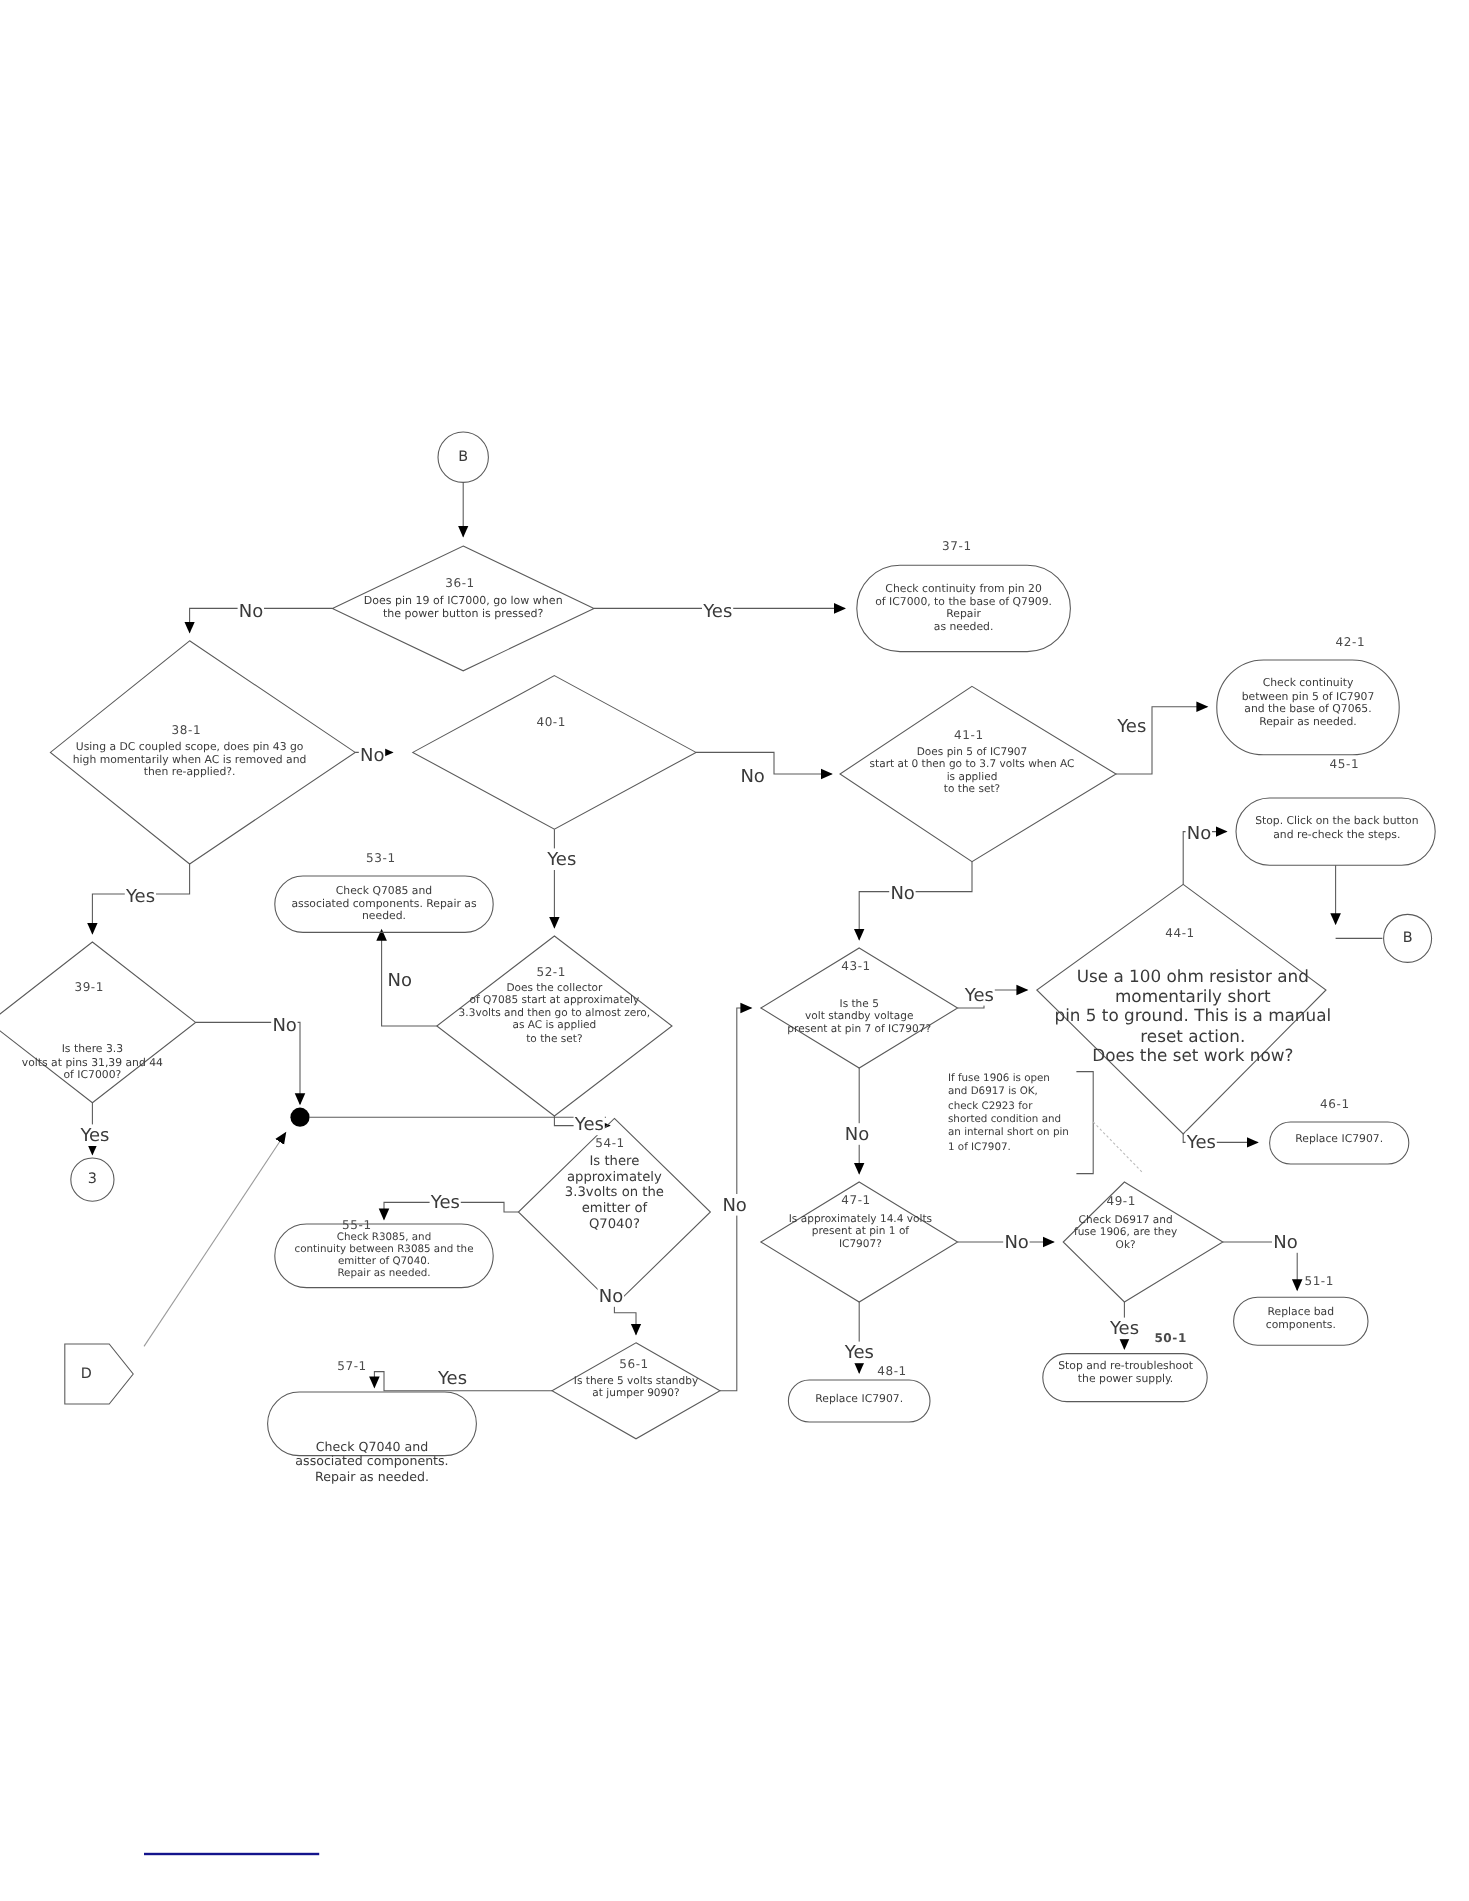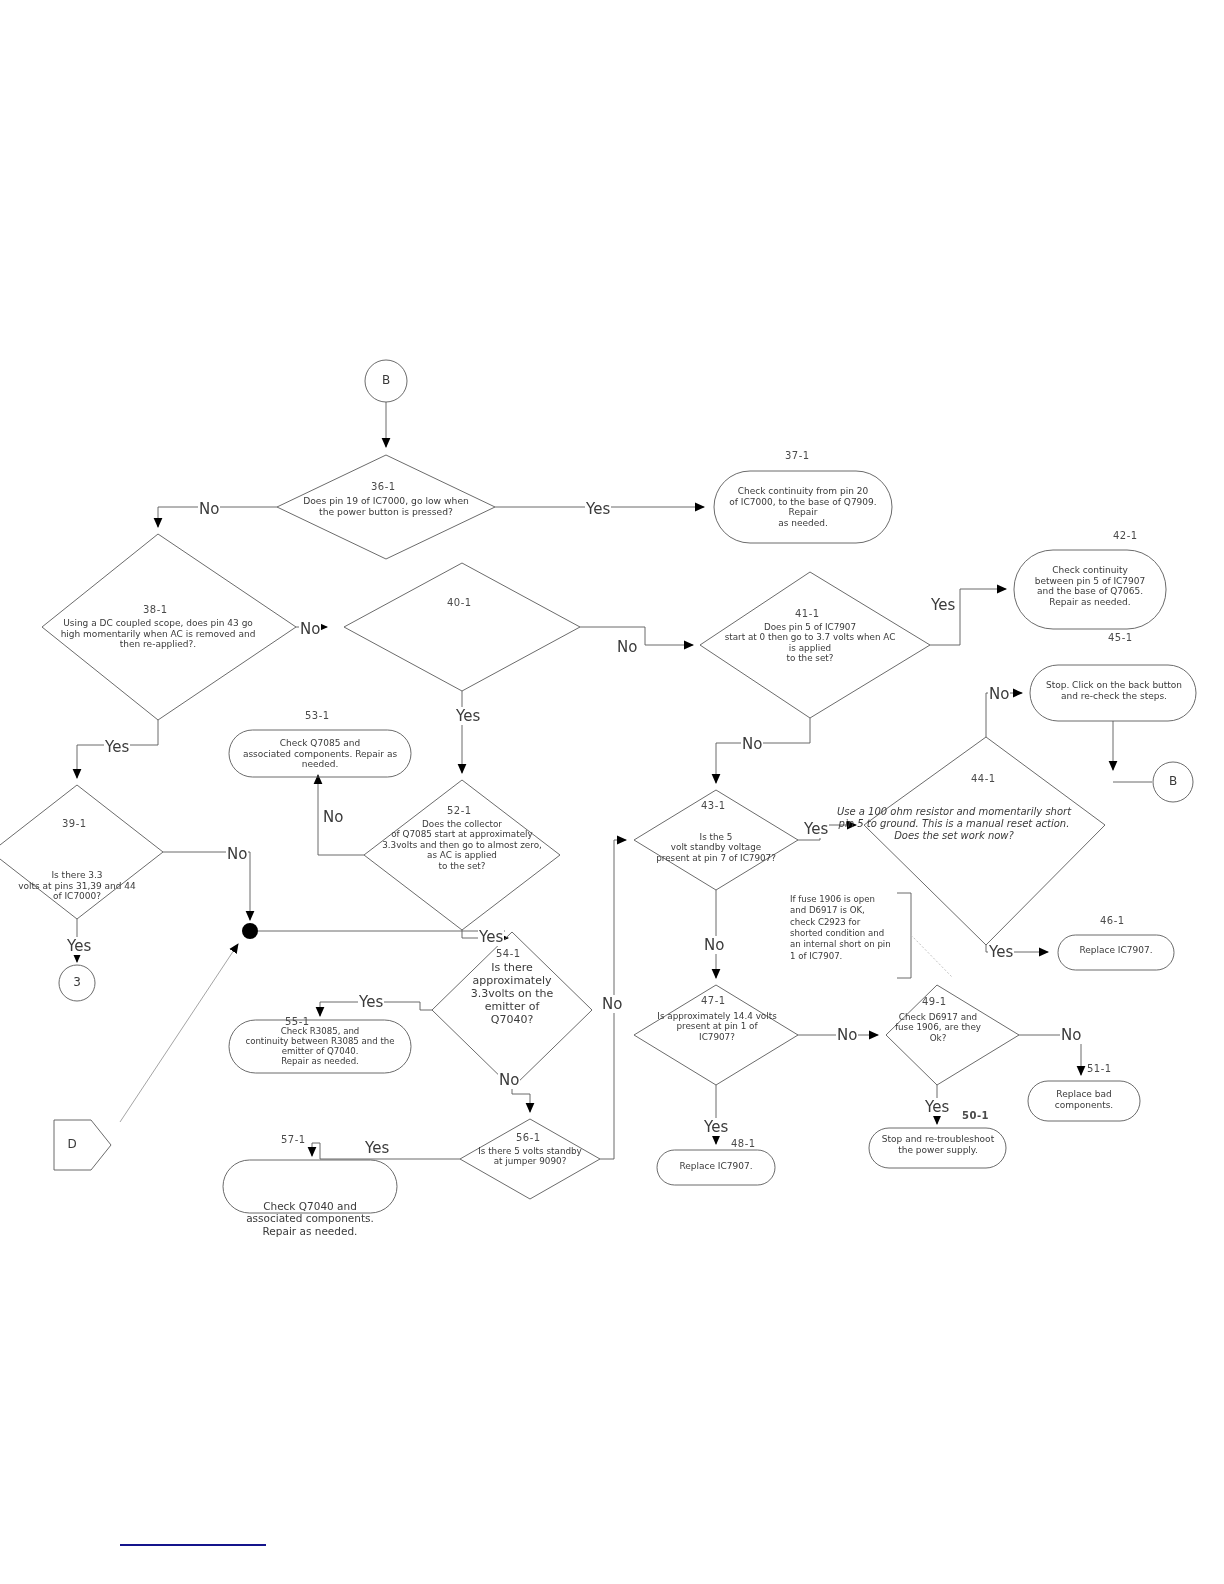--- a/index.html
+++ b/index.html
@@ -183,21 +183,21 @@
 between pin 5 of IC7907
 and the base of Q7065.
 Repair as needed.</div>
 
   <div class="ref" style="left:701px;top:800px;">43-1</div>
   <div class="node-text" style="left:626px;top:832px;width:180px;font-size:8.8px;">Is the 5
 volt standby voltage
 present at pin 7 of IC7907?</div>
 
   <div class="ref" style="left:971px;top:773px;">44-1</div>
-  <div class="node-text" style="left:836px;top:806px;width:236px;font-size:10px;font-style:italic;">Use a 100 ohm resistor and momentarily short
+  <div class="node-text" style="left:876px;top:806px;width:236px;font-size:14px;">Use a 100 ohm resistor and momentarily short
 pin 5 to ground. This is a manual reset action.
 Does the set work now?</div>
 
   <div class="ref" style="left:1108px;top:632px;">45-1</div>
   <div class="node-text" style="left:1036px;top:680px;width:156px;font-size:9px;">Stop. Click on the back button
 and re-check the steps.</div>
 
   <div class="ref" style="left:1100px;top:915px;">46-1</div>
   <div class="node-text" style="left:1062px;top:945px;width:108px;font-size:9px;">Replace IC7907.</div>
 

